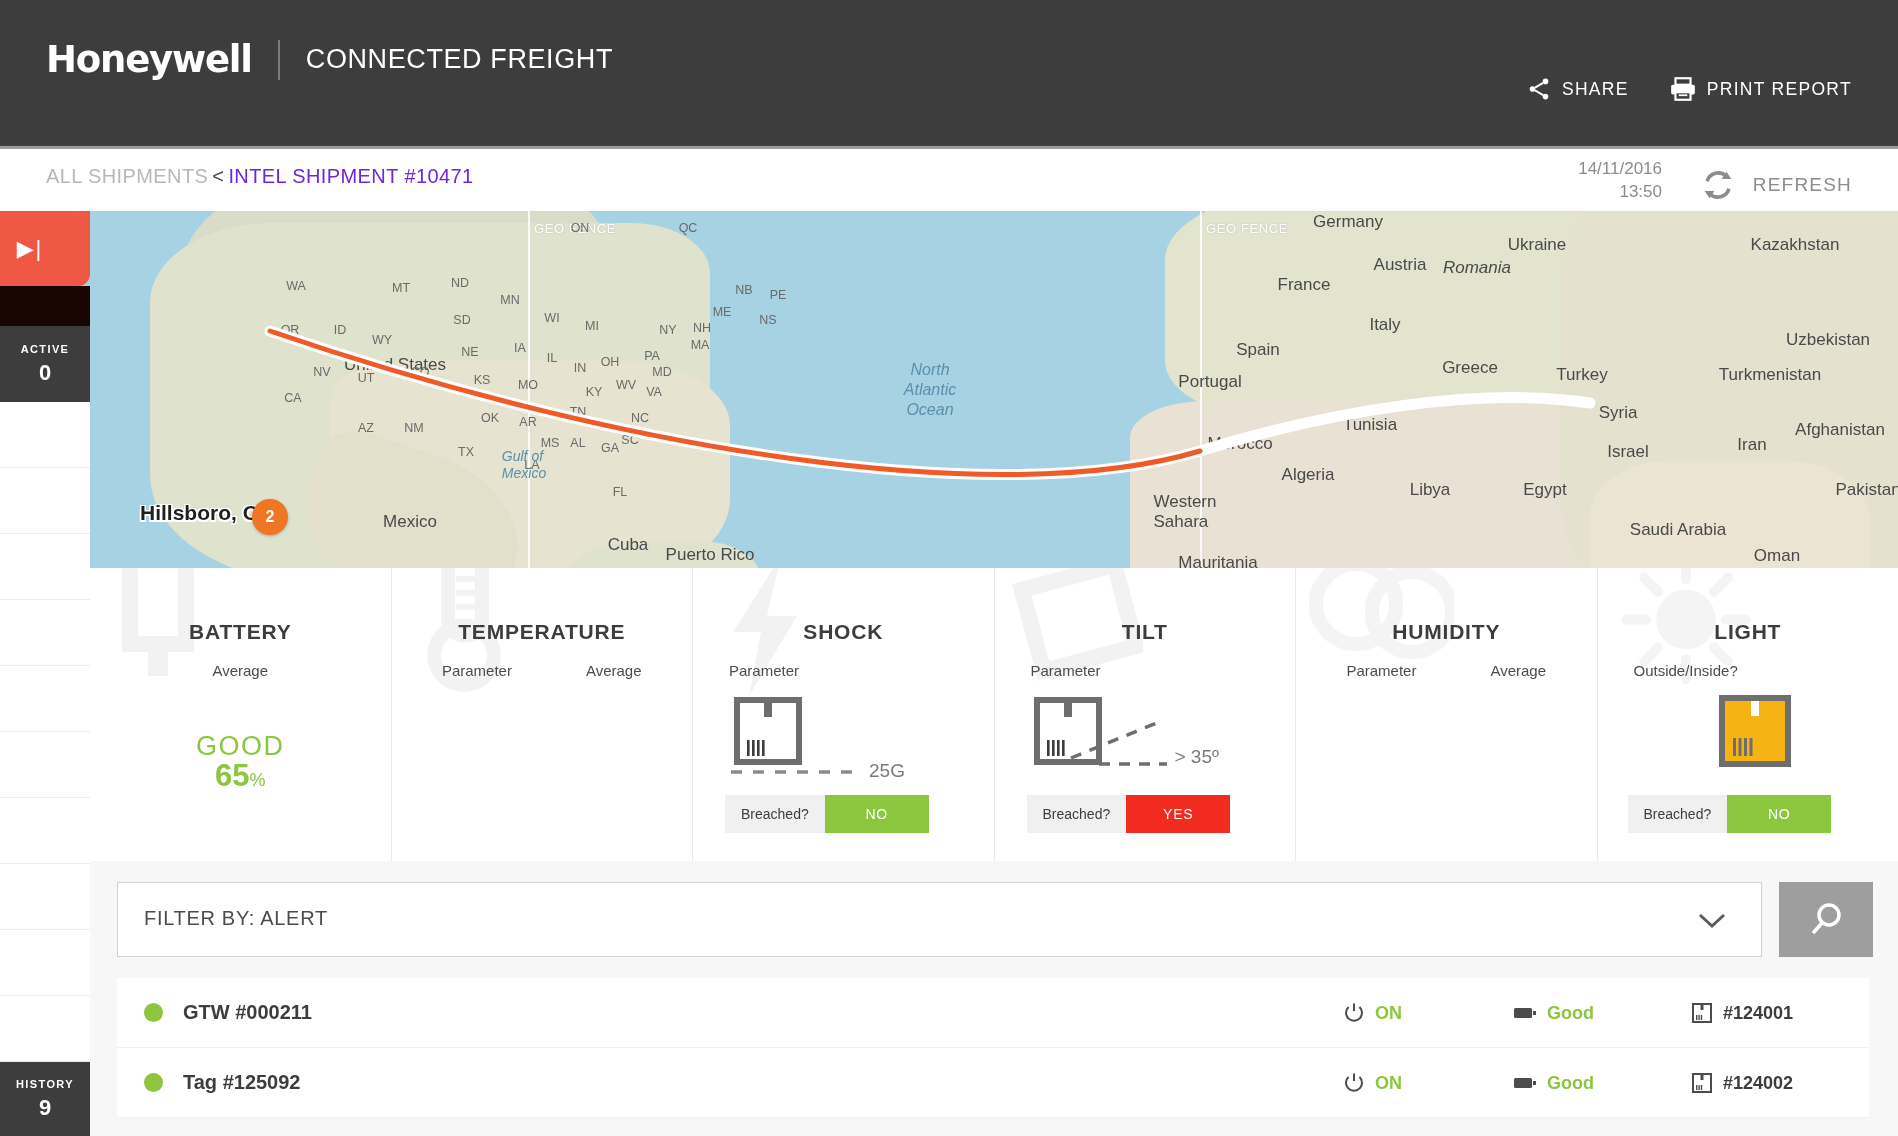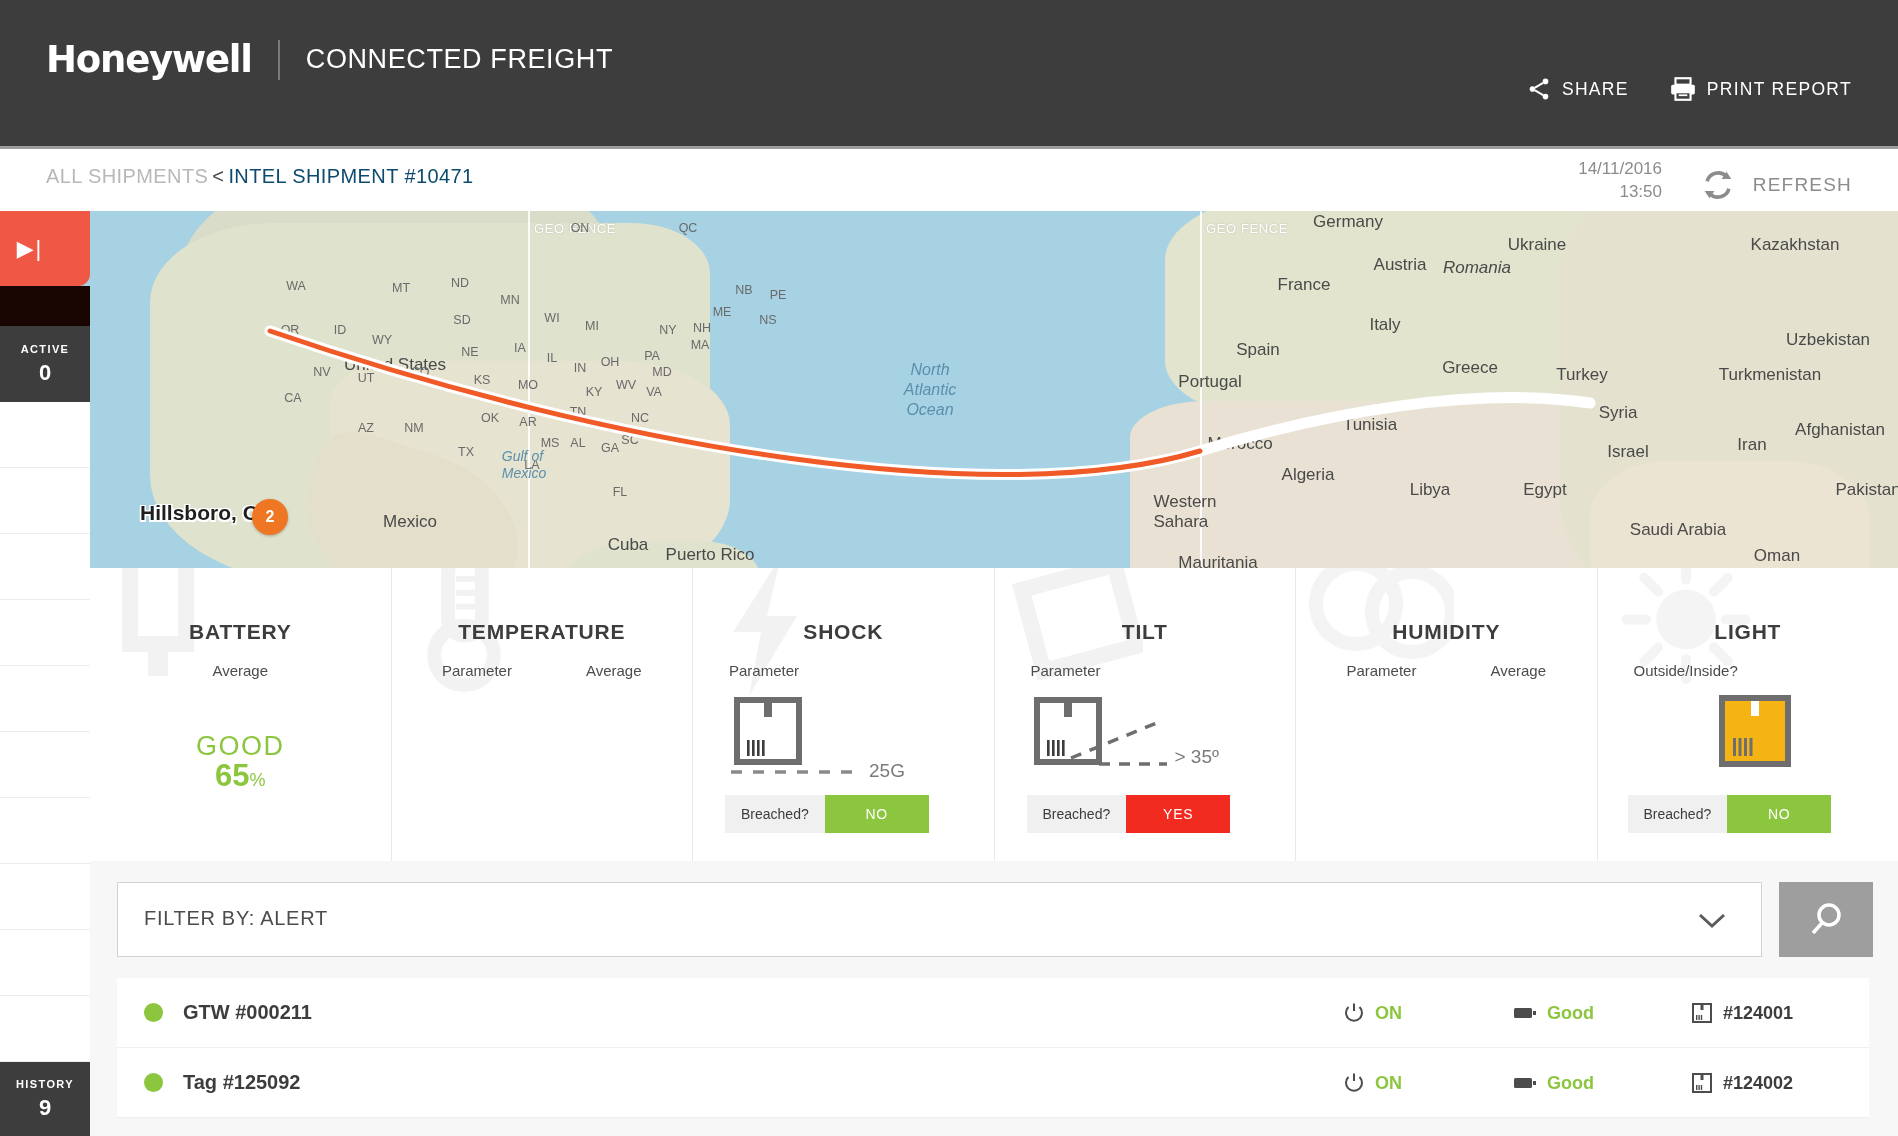--- a/index.html
+++ b/index.html
@@ -49,21 +49,21 @@
   
   .crumbbar {
     position: absolute; left: 0; top: 149px; width: 1898px; height: 62px;
     background: #ffffff;
   }
   .crumb {
     position: absolute; left: 46px; top: 16px;
     font-size: 20px; letter-spacing: 0.4px;
   }
   .crumb .muted { color: #b8b8b8; }
-  .crumb .cur { color: #0c4a6e; }
+  .crumb .cur { color: #6d28d9; }
   .crumb .chev { color: #4c4c4c; margin: 0 4px; }
   .stamp {
     position: absolute; right: 236px; top: 9px;
     text-align: right; color: #8c8c8c; font-size: 17px; line-height: 1.35;
   }
   .refresh-wrap {
     position: absolute; right: 46px; top: 19px;
     display: flex; align-items: center; gap: 16px; cursor: pointer;
   }
   .refresh-label { color: #8c8c8c; font-size: 19px; letter-spacing: 1.2px; }

